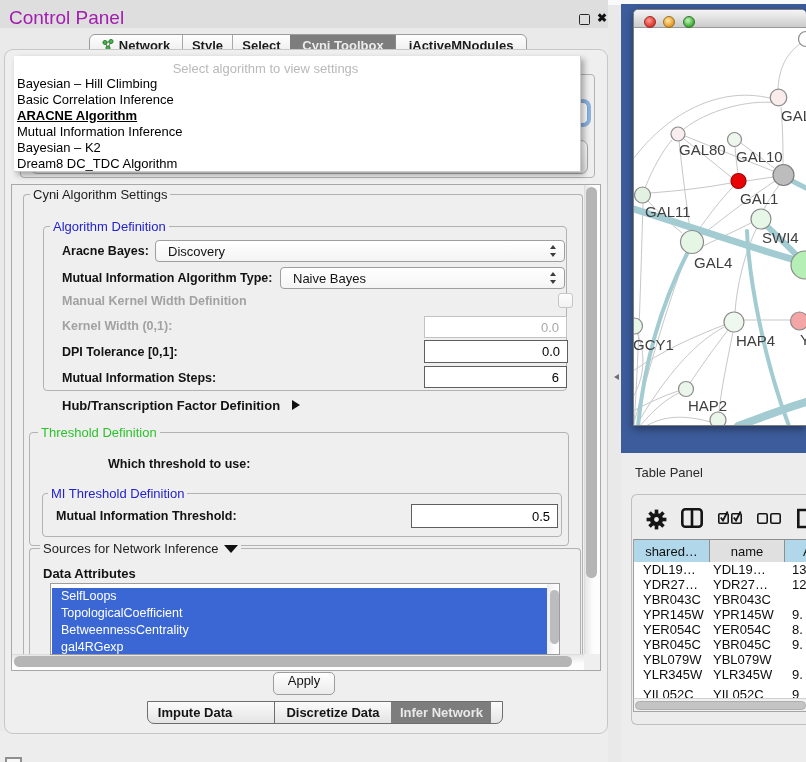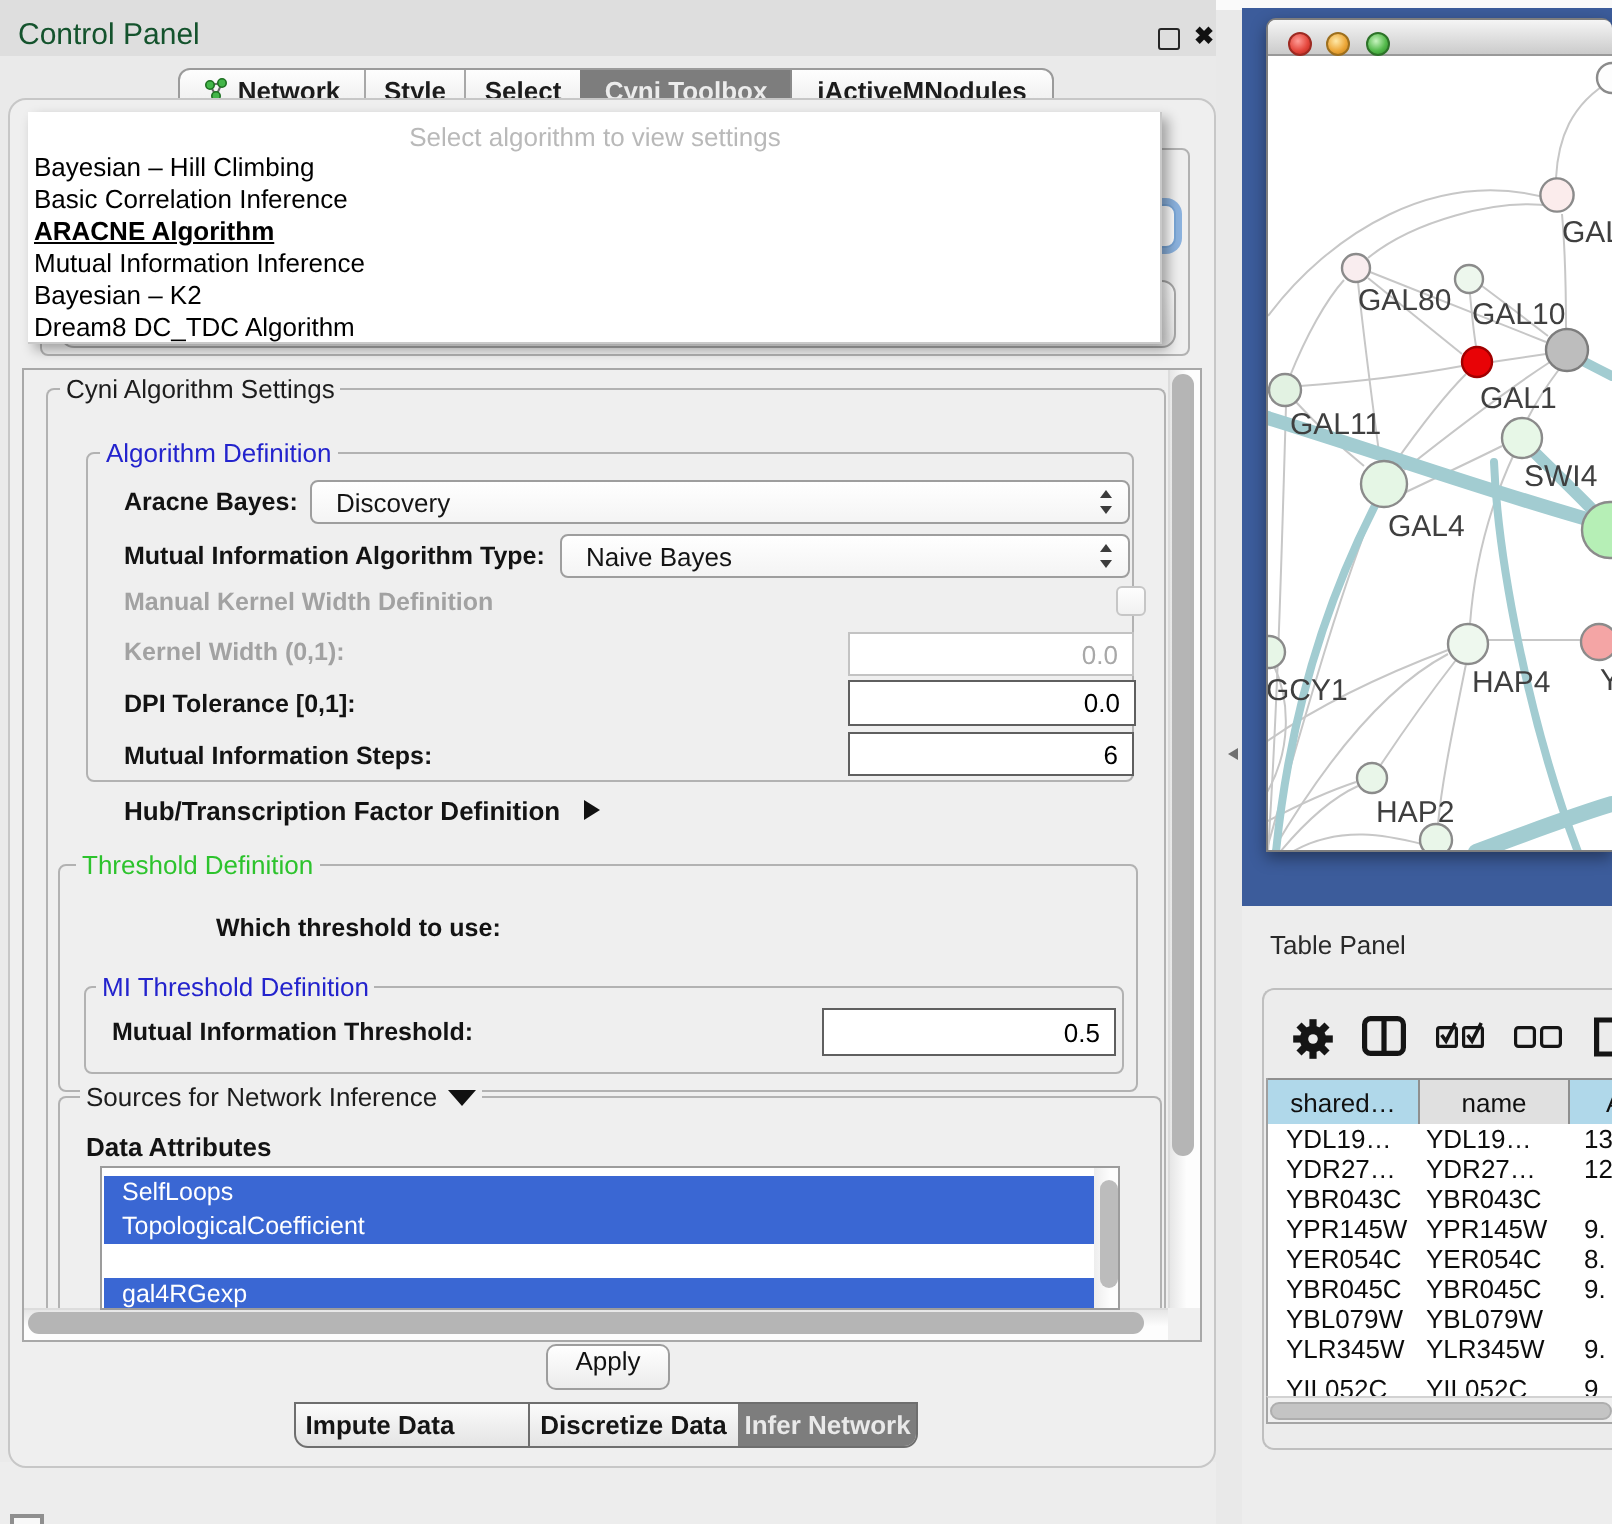--- a/index.html
+++ b/index.html
@@ -3,38 +3,38 @@
 <meta charset="utf-8">
 <style>
   * { margin:0; padding:0; box-sizing:border-box; }
   html,body { width:806px; height:762px; overflow:hidden; }
   body { font-family:"Liberation Sans", sans-serif; background:#ededed; }
   #root { position:relative; width:806px; height:762px; overflow:hidden; background:#ededed; }
   .abs { position:absolute; }
   
   .cp-window { left:0; top:4; width:610px; height:731px; background:#eaeaea; border-top:1px solid #cdcdcd; border-right:1px solid #bdbdbd; }
   .cp-titlebar { left:0; top:4; width:610px; height:28px; background:#dedede; }
-  .cp-title { left:9px; top:4px; height:28px; line-height:28px; font-size:15px; color:#14532d; }
+  .cp-title { left:9px; top:4px; height:28px; line-height:28px; font-size:19px; color:#a21caf; }
   .float-icon { left:579px; top:14px; width:11px; height:11px; border:1.5px solid #262626; border-radius:1.5px; background:transparent; }
   .close-icon { left:594px; top:4px; width:16px; height:28px; line-height:28px; font-size:12px; font-weight:700; color:#111; text-align:center; }
   
   .tabs-top { left:89px; top:34px; width:438px; height:22px; display:flex; border:1px solid #9b9b9b; border-radius:6px 6px 0 0; background:linear-gradient(#fefefe,#ececec); overflow:hidden; }
   .tab-top { height:100%; display:flex; align-items:center; justify-content:center; gap:5px; font-size:13px; font-weight:600; color:#1c1c1c; border-left:1px solid #a8a8a8; }
   .tab-top:first-child { border-left:none; }
   .tab-top.sel { background:#7d7d7d; color:#ececec; border-left-color:#7d7d7d; }
   .tab-top.sel + .tab-top { border-left-color:#8a8a8a; }
   
   .main-panel { left:4px; top:49px; width:604px; height:685px; border:1px solid #c7c7c7; border-radius:9px; background:#efefef; }
   
   .ghost-group { left:20px; top:74px; width:575px; height:104px; border:1px solid #b2b2b2; border-radius:4px; }
   .ghost-combo { left:30px; top:102px; width:558px; height:22px; background:#fff; border:1px solid #7aa7d8; border-radius:5px; box-shadow:0 0 0 3px rgba(105,157,216,0.75); }
   .ghost-btn { left:30px; top:140px; width:558px; height:34px; background:linear-gradient(#ffffff,#eaeaea); border:1px solid #a9a9a9; border-radius:7px; }
   
   .popup { left:14px; top:56px; width:567px; height:116px; background:#ffffff; border-right:1px solid #c9c9c9; border-bottom:1px solid #c9c9c9; box-shadow:3px 3px 6px rgba(0,0,0,0.33); z-index:30; }
-  .popup-prompt { left:14px; top:61px; width:503px; height:16px; text-align:center; font-size:13px; color:#b9b9b9; z-index:31;margin-left:32px; }
+  .popup-prompt { left:14px; top:61px; width:503px; height:16px; text-align:center; font-size:13px; color:#b9b9b9; z-index:31; }
   .popup-item { left:17px; width:560px; height:16px; line-height:16px; font-size:13px; color:#000; z-index:31; }
   .popup-item.bold { font-weight:700;text-decoration:underline; }
   
   .scrollpane { left:11px; top:184px; width:590px; height:487px; border:1px solid #a8a8a8; background:#efefef; }
   .vtrack { left:584px; top:185px; width:16px; height:469px; background:linear-gradient(to right,#e6e6e6,#fdfdfd 55%); border-left:1px solid #dcdcdc; }
   .vthumb { left:586px; top:187px; width:11px; height:391px; background:#b5b5b5; border-radius:5.5px; }
   .htrack { left:12px; top:654px; width:572px; height:16px; background:linear-gradient(#e6e6e6,#fdfdfd 55%); border-top:1px solid #dcdcdc; }
   .hthumb { left:14px; top:656px; width:558px; height:11px; background:#b5b5b5; border-radius:5.5px; }
   .corner { left:584px; top:654px; width:16px; height:16px; background:#efefef; }
   
@@ -56,21 +56,21 @@
   .tri-right { width:0; height:0; border-top:5.5px solid transparent; border-bottom:5.5px solid transparent; border-left:8px solid #111; }
   .tri-down { width:0; height:0; border-left:6px solid transparent; border-right:6px solid transparent; border-top:8px solid #111; }
   
   .listbox { left:50px; top:583px; width:510px; height:72px; border:1px solid #9c9c9c; background:#fff; overflow:hidden; }
   .list-item { position:absolute; left:1px; width:495px; height:17px; line-height:17px; background:#3a67d3; color:#fff; font-size:12.5px; padding-left:9px; }
   .list-vtrack { position:absolute; left:496px; top:0; width:13px; height:71px; background:linear-gradient(to right,#ededed,#fcfcfc 60%); }
   .list-vthumb { position:absolute; left:499px; top:6px; width:9px; height:54px; background:#bcbcbc; border-radius:4.5px; }
   
   .apply-btn { left:273px; top:672px; width:62px; height:23px; background:linear-gradient(#ffffff,#ebebeb); border:1px solid #9d9d9d; border-radius:5px; font-size:13px; color:#111; display:flex; justify-content:center; }
   
-  .tabs-bottom { left:147px; top:701px; width:312px; height:23px; display:flex; border:1px solid #6e6e6e; border-radius:0 0 7px 7px; background:linear-gradient(#fbfbfb,#e4e4e4); overflow:hidden; }
+  .tabs-bottom { left:147px; top:701px; width:356px; height:23px; display:flex; border:1px solid #6e6e6e; border-radius:0 0 7px 7px; background:linear-gradient(#fbfbfb,#e4e4e4); overflow:hidden; }
   .tab-bottom { height:100%; display:flex; align-items:center; justify-content:center; font-size:13px; font-weight:600; color:#151515; border-left:1px solid #6e6e6e; }
   .tab-bottom:first-child { border-left:none; }
   .tab-bottom.sel { background:#7d7d7d; color:#e9e9e9; border-left-color:#7d7d7d; }
   .mini-square { left:5px; top:757px; width:17px; height:12px; border:2px solid #8f8f8f; background:#f8f8f8; }
   
   .divider { left:608px; top:0; width:13px; height:762px; background:#e9e9e9; }
   .divider-arrow { left:614px; top:374px; width:0; height:0; border-top:3px solid transparent; border-bottom:3px solid transparent; border-right:5px solid #6f6f6f; }
   .top-strip { left:608px; top:0; width:198px; height:5px; background:#fafafa; }
   .desktop-blue { left:621px; top:4px; width:185px; height:449px; background:#3c5c9b; }
   .net-window { left:633px; top:9px; width:173px; height:417px; border:1px solid #7e7e7e; border-radius:5px 5px 0 0; box-shadow:0 3px 8px rgba(0,0,0,0.4); background:#fff; }
@@ -198,20 +198,21 @@
   <div class="abs gtitle" style="left:40px; top:542px; display:flex; align-items:center; gap:5px;">
       <span>Sources for Network Inference</span>
       <span class="tri-down" style="border-top-width:8px; border-left-width:7px; border-right-width:7px;"></span>
     </div>
 
   <div class="abs lbl" style="left:43px; top:567px; font-size:13px;">Data Attributes</div>
 
   <div class="abs listbox">
     <div class="list-item" style="top:4px;">SelfLoops</div>
     <div class="list-item" style="top:21px;">TopologicalCoefficient</div>
+    <div class="list-item" style="top:38px;">BetweennessCentrality</div>
     <div class="list-item" style="top:55px;">gal4RGexp</div>
     <div class="list-vtrack"></div>
     <div class="list-vthumb"></div>
   </div>
 
   <div class="abs apply-btn">
       <span>Apply</span>
     </div>
 
   <div class="abs tabs-bottom">

